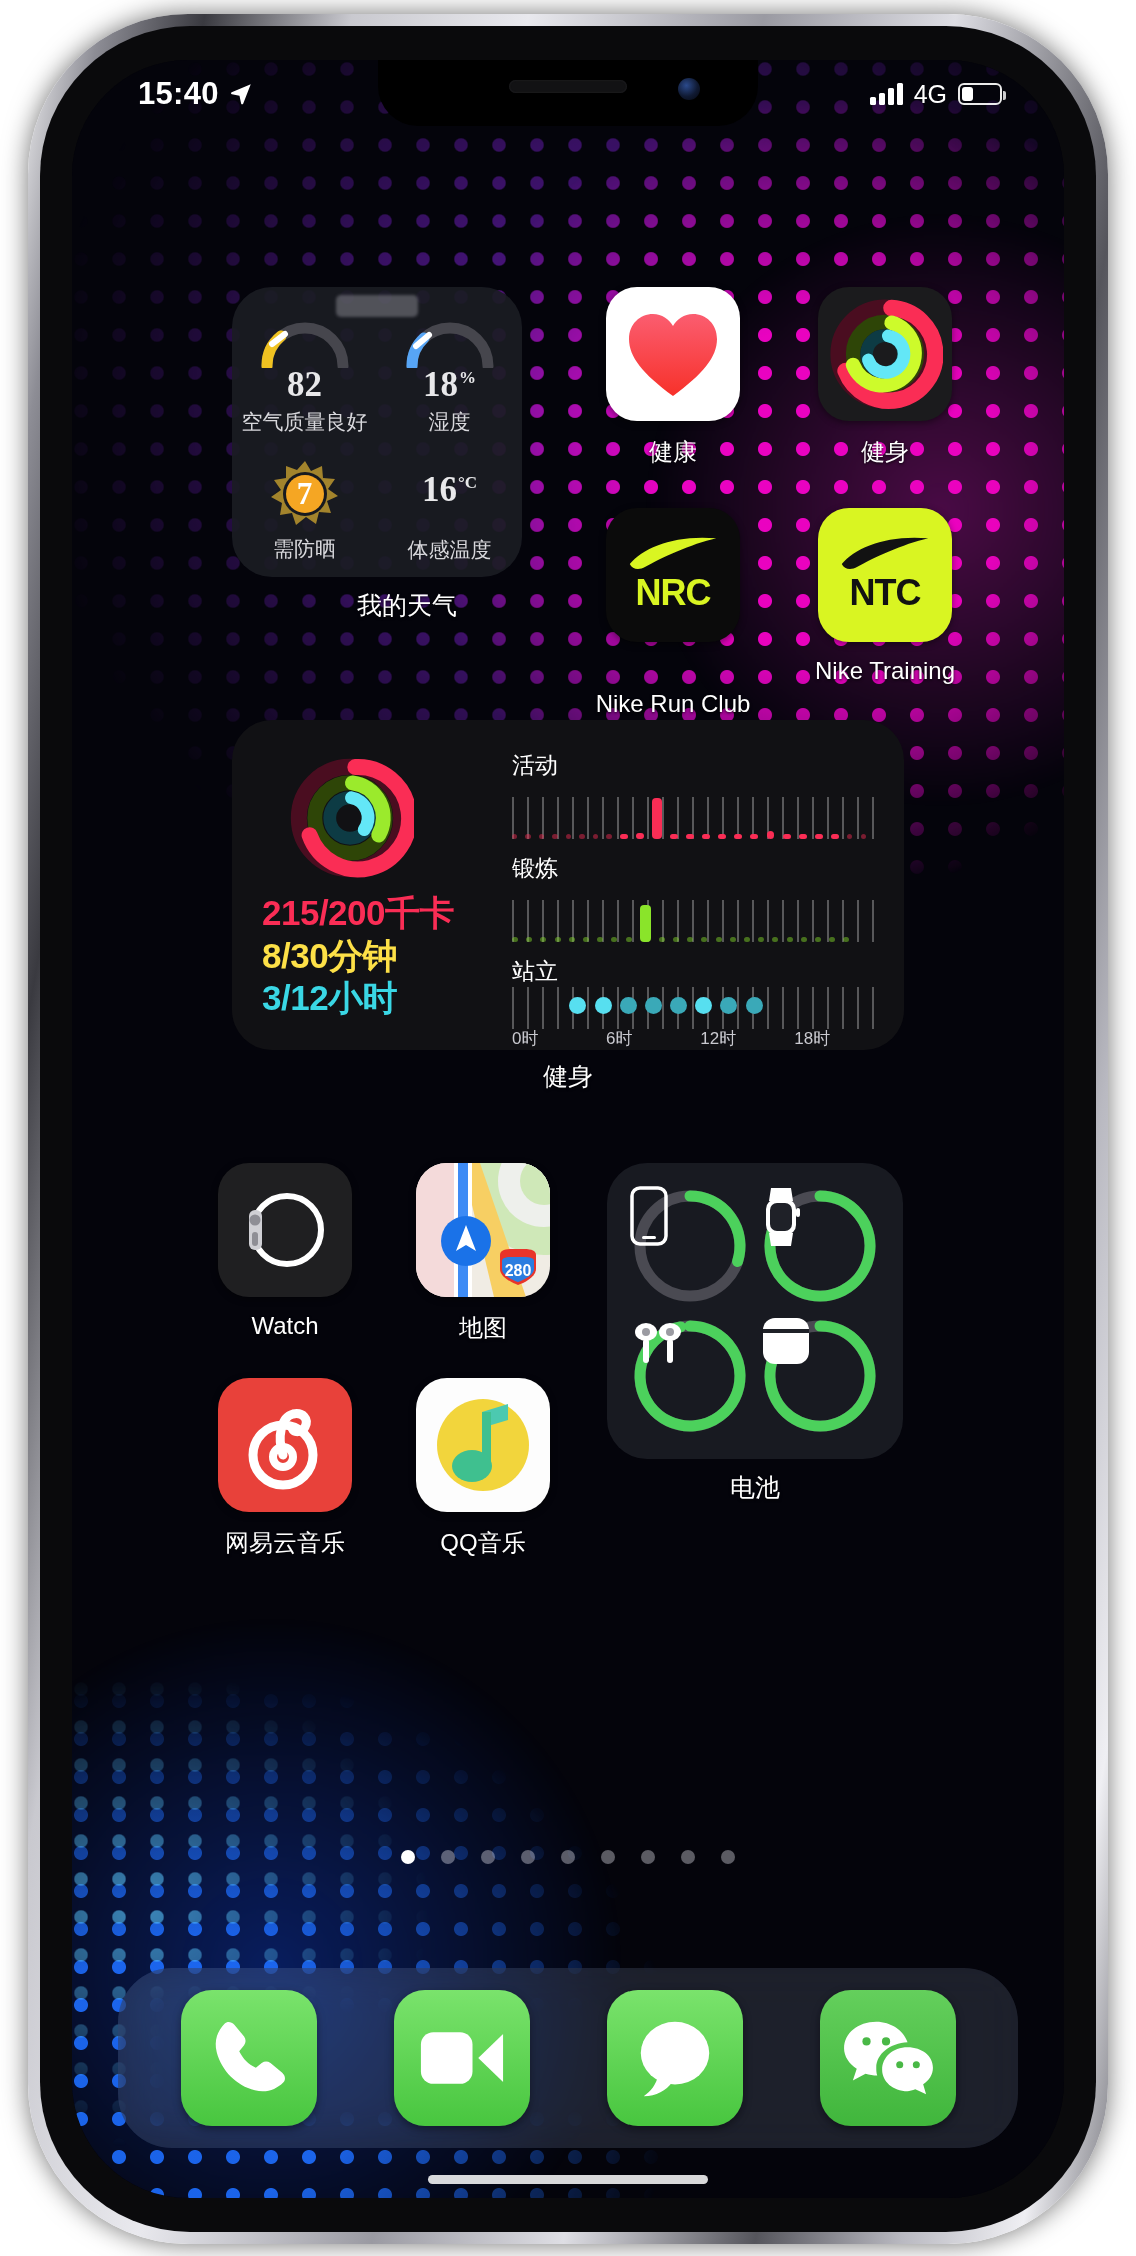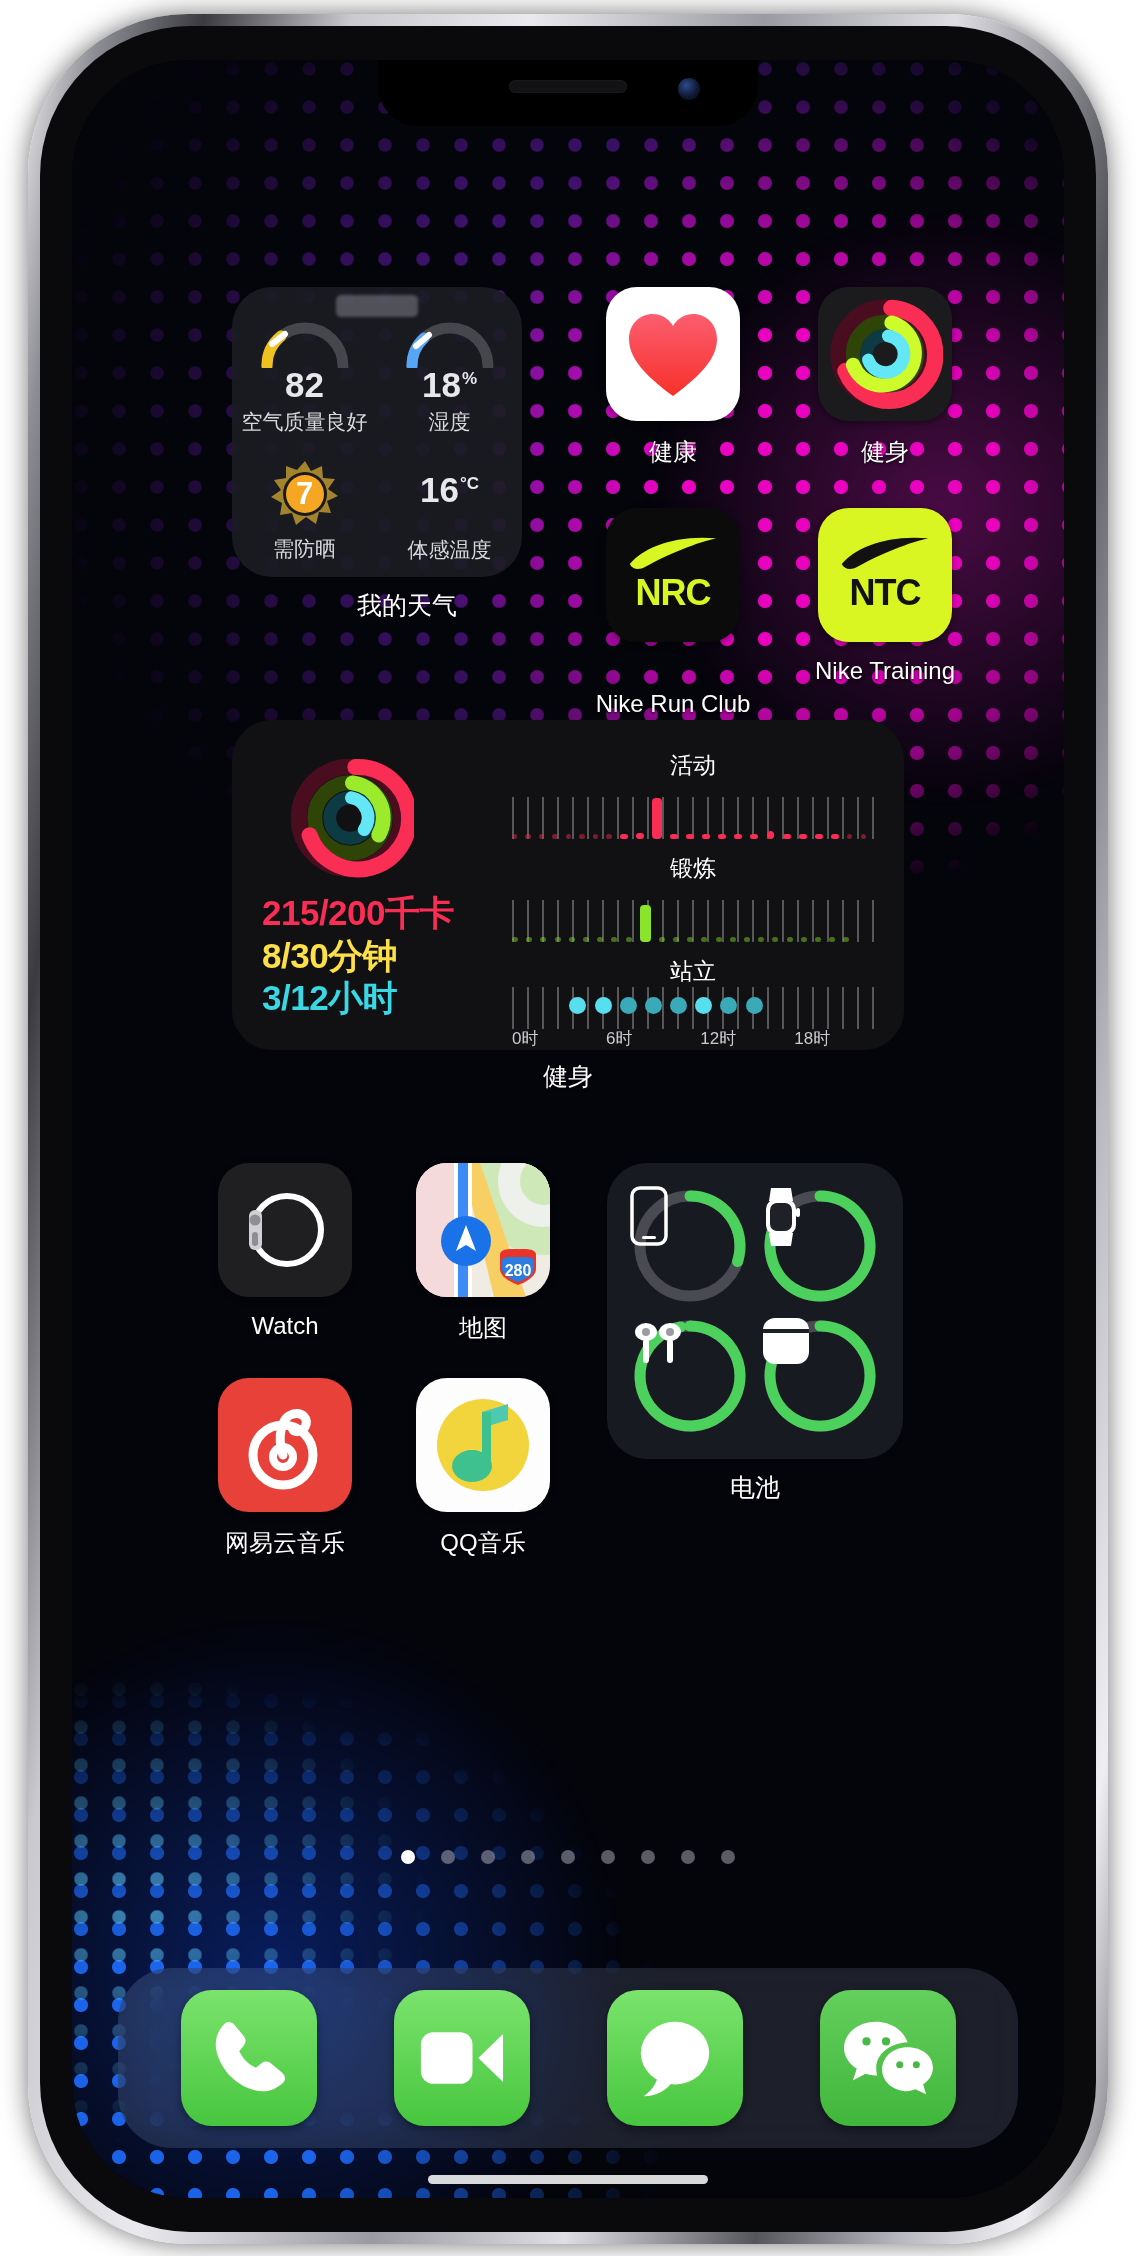--- a/index.html
+++ b/index.html
@@ -129,21 +129,21 @@
   .app-name{ margin-top:15px; color:#fff; font-size:24px; white-space:nowrap;
     text-shadow:0 1px 3px rgba(0,0,0,.9); }
 
   
   #fitness-widget{ position:absolute; left:160px; top:660px; width:672px; height:330px;
     background:#111114; border-radius:40px; display:flex; padding:26px 30px 22px 30px; }
   #fit-left{ width:250px; display:flex; flex-direction:column; align-items:flex-start; }
   #fit-rings{ margin:8px 0 6px 24px; }
   .fit-line{ font-size:35px; font-weight:600; letter-spacing:-.5px; line-height:1.22; }
   #fit-right{ flex:1; display:flex; flex-direction:column; justify-content:flex-start; padding-top:4px;}
-  .chart-block{ margin-bottom:14px;text-align:center; }
+  .chart-block{ margin-bottom:14px; }
   .chart-title{ color:#fff; font-size:23px; margin-bottom:6px; }
   .chart-area{ position:relative; height:52px; }
   .ticks{ position:absolute; inset:0; display:flex; justify-content:space-between; align-items:flex-end; }
   .ticks i{ width:2px; height:42px; background:rgba(255,255,255,.30); display:block; }
   .bars{ position:absolute; left:0; right:0; bottom:0; height:52px; display:flex; align-items:flex-end; gap:0; }
   .bars span{ display:block; border-radius:4px; }
   .stand-row{ position:relative; height:30px; }
   .stand-dots{ position:absolute; left:0; right:0; top:4px; display:flex; align-items:center; }
   .stand-dots span{ display:block; border-radius:50%; }
   .hour-axis{ display:flex; color:#c9c9cf; font-size:17px; margin-top:4px; position:relative; height:22px; }
@@ -187,29 +187,50 @@
 
     <div id="wallpaper">
       <div class="halo" id="wp-glow-a"></div>
       <div class="halo" id="wp-glow-b"></div>
       <div id="wp-dots-top2"></div>
       <div id="wp-dots-top"></div>
       <div id="wp-dots-bottom"></div>
       <div id="wp-dots-bottom2"></div>
     </div>
 
+    <div id="status-bar">
+      <div id="status-left">
+        <span id="status-time">15:40</span>
+        <svg width="26" height="26" viewBox="0 0 24 24">
+          <path d="M21 3 3.4 10.3c-.9.4-.8 1.7.2 1.9l7 1.5 1.5 7c.2 1 1.5 1.1 1.9.2L21 3z" fill="#fff"></path>
+        </svg>
+      </div>
+      <div id="status-right">
+        <span class="sig-bars">
+            <i></i>
+            <i></i>
+            <i></i>
+            <i></i>
+          </span>
+        <span id="network-type">4G</span>
+        <span id="battery-icon">
+          <span id="battery-fill" style="width: 11.4px;"></span>
+          <span id="battery-cap"></span>
+        </span>
+      </div>
+    </div>
 
     <div id="notch">
       <div id="speaker"></div>
       <div id="front-camera"></div>
     </div>
 
     <div id="home-content">
 
-      <div style="position:absolute; left:160px; top:227px; width:350px;">
+      <div style="position:absolute; left:160px; top:227px; width:350px;font-family:Liberation Serif, serif;">
         <div class="widget" id="weather-widget" style="position:relative;left:0;top:0;">
           <div id="weather-title-blur"></div>
           <div class="wx-grid">
             <div class="wx-cell">
               <div class="gauge">
                 <svg width="92" height="48" viewBox="0 0 92 48">
                   <path d="M8 46 A38 38 0 0 1 84 46" fill="none" stroke="#46464d" stroke-width="11" stroke-linecap="round"></path>
                   <path d="M8 46 A38 38 0 0 1 22 16" fill="none" stroke="#f0c221" stroke-width="11" stroke-linecap="round"></path>
                   <path d="M13 24 L26 14" stroke="#fff" stroke-width="6" stroke-linecap="round"></path>
                 </svg>

